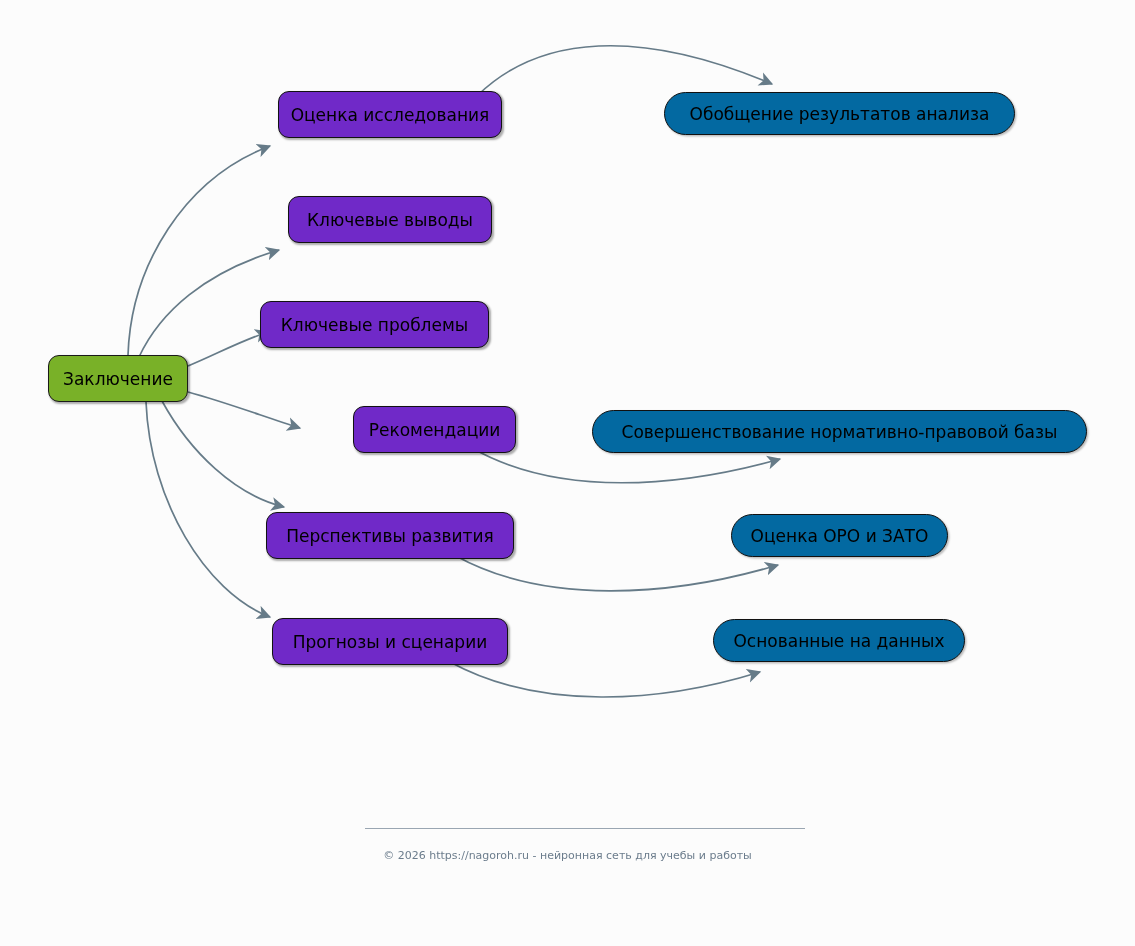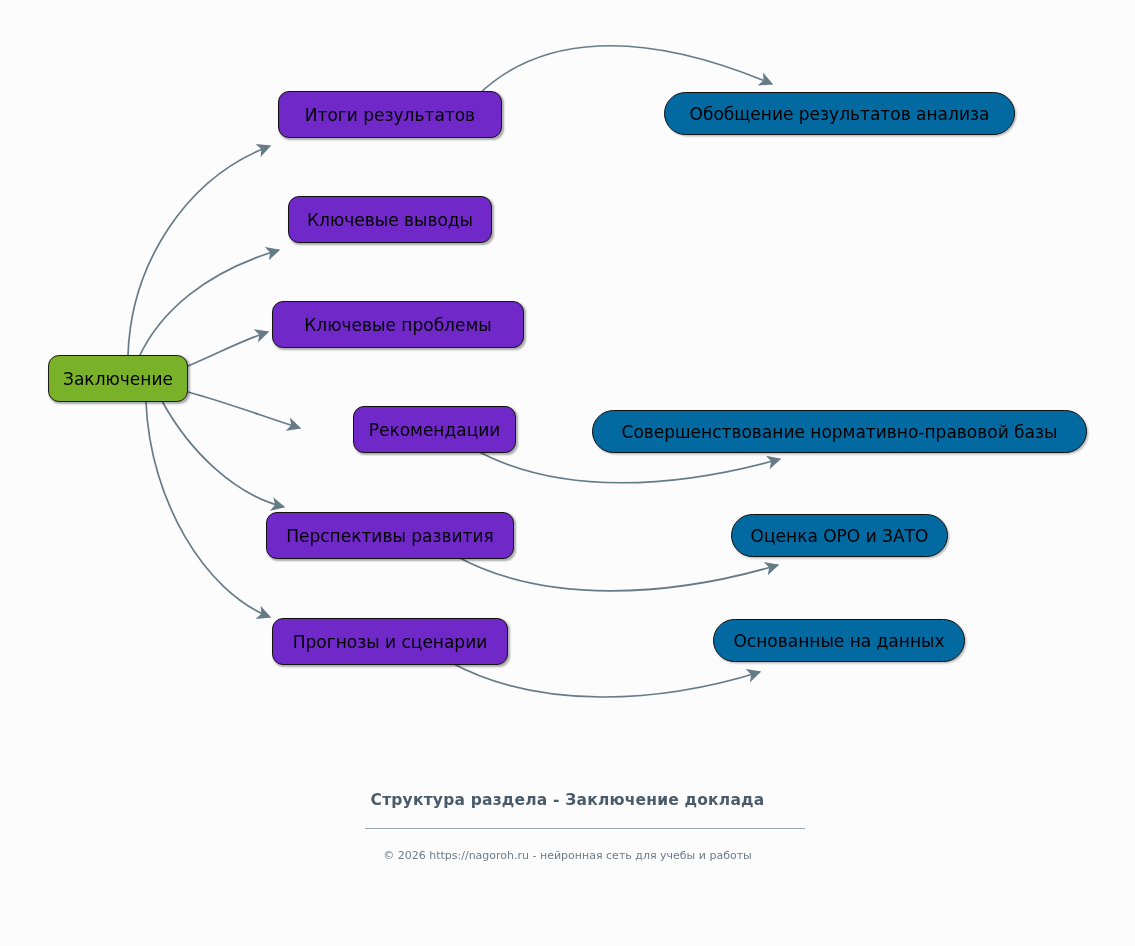--- a/index.html
+++ b/index.html
@@ -110,26 +110,26 @@
       <path d="M 456 556 C 545 605 670 597 778 565"></path>
       <path d="M 450 662 C 540 711 660 703 760 672"></path>
     </g>
   </svg>
 
   <div class="node node-root" style="left:48px;top:355px;width:140px;height:47px;">
     <span>Заключение</span>
   </div>
 
   <div class="node node-branch" style="left:278px;top:91px;width:224px;height:47px;">
-    <span>Итоги результатов</span>
+    <span>Оценка исследования</span>
   </div>
   <div class="node node-branch" style="left:288px;top:196px;width:204px;height:47px;">
     <span>Ключевые выводы</span>
   </div>
-  <div class="node node-branch" style="left:272px;top:301px;width:252px;height:47px;">
+  <div class="node node-branch" style="left:260px;top:301px;width:229px;height:47px;">
     <span>Ключевые проблемы</span>
   </div>
   <div class="node node-branch" style="left:309px;top:406px;width:163px;height:47px;margin-left:44px;">
     <span>Рекомендации</span>
   </div>
   <div class="node node-branch" style="left:266px;top:512px;width:248px;height:47px;">
     <span>Перспективы развития</span>
   </div>
   <div class="node node-branch" style="left:272px;top:618px;width:236px;height:47px;">
     <span>Прогнозы и сценарии</span>
@@ -141,17 +141,16 @@
   <div class="node node-leaf" style="left:592px;top:410px;width:495px;height:43px;">
     <span>Совершенствование нормативно-правовой базы</span>
   </div>
   <div class="node node-leaf" style="left:731px;top:514px;width:217px;height:43px;">
     <span>Оценка ОРО и ЗАТО</span>
   </div>
   <div class="node node-leaf" style="left:713px;top:619px;width:252px;height:43px;">
     <span>Основанные на данных</span>
   </div>
 
-  <div class="footer footer-title">Структура раздела - Заключение доклада</div>
   <div class="footer-rule"></div>
   <div class="footer footer-copy">© 2026 https://nagoroh.ru - нейронная сеть для учебы и работы</div>
 
 </div>
 
 </body></html>

